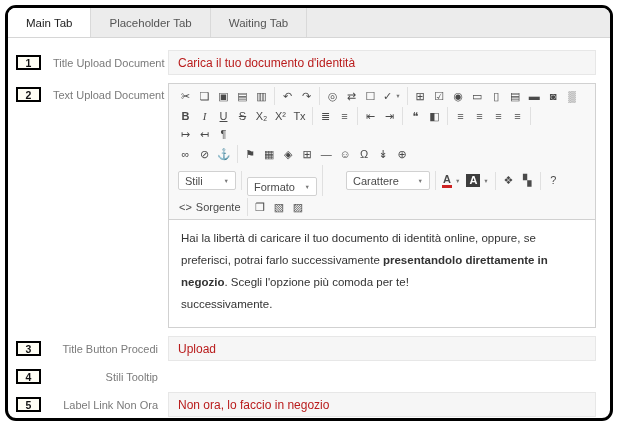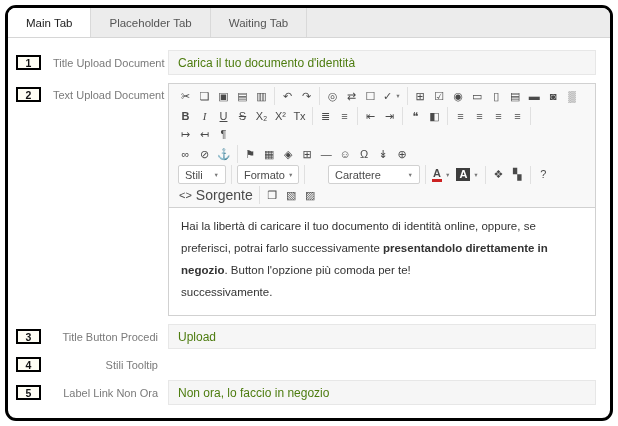--- a/index.html
+++ b/index.html
@@ -30,41 +30,41 @@
   .lbl { font-size:11px; color:#7a7a7a; white-space:nowrap; }
   .badge {
     min-width:25px; height:15px; border:2px solid #000; background:#fffef5;
     display:flex; align-items:center; justify-content:center;
     font-size:10.5px; font-weight:bold; color:#111; flex:none;
   }
   .valuecol { flex:1; min-width:0; }
   .field {
     background:#f6f6f6; border:1px solid #e7e7e7; height:25px;
     display:flex; align-items:center; padding:0 9px;
-    font-size:12px; color:#4d7c0f; white-space:nowrap; overflow:hidden;
+    font-size:12px; color:#b91c1c; white-space:nowrap; overflow:hidden;
   }
   
   .editor { border:1px solid #d1d1d1; background:#fff; }
   .ck-toolbar { background:#f8f8f8; border-bottom:1px solid #d1d1d1; padding:2px 3px; }
   .ck-line { display:flex; align-items:center; flex-wrap:wrap; padding:1px 1px; }
   .ck-group { display:flex; align-items:center; padding:0 3px; border-right:1px solid #e0e0e0; }
   .ck-group:last-child { border-right:none; }
   .ck-btn {
     display:inline-flex; align-items:center; justify-content:center;
     min-width:17px; height:18px; padding:0 2px; margin:0 1px;
     color:#4a4a4a; font-size:11px; border-radius:2px; cursor:pointer;
   }
   .ck-glyph { line-height:1; }
   .ck-glyph.b { font-weight:bold; }
   .ck-glyph.i { font-style:italic; font-family:"Liberation Serif", serif; }
   .ck-glyph.u { text-decoration:underline; }
   .ck-glyph.s { text-decoration:line-through; }
   .ck-glyph.txtcolor { border-bottom:3px solid #c22; padding:0 1px; font-weight:bold; }
   .ck-glyph.bgcolor { background:#3d3d3d; color:#fff; padding:1px 3px; font-weight:bold; }
-  .ck-btn-label { margin-left:4px; font-size:14px; color:#4a4a4a; }
+  .ck-btn-label { margin-left:4px; font-size:11px; color:#4a4a4a; }
   .ck-arrow { font-size:5.5px; color:#777; margin-left:3px; }
   .ck-select {
     display:inline-flex; align-items:center; height:19px;
     background:#fff; border:1px solid #d1d1d1; border-radius:2px;
     margin:0 2px; padding:0 6px; font-size:11px; color:#4a4a4a; cursor:pointer;
   }
   .ck-sel-label { flex:1; }
   .ck-body { background:#fff; padding:8px 12px 12px; min-height:82px; font-size:11.5px; color:#333; line-height:1.9; }
   .ck-body p { margin:0; }
   .ck-body b { font-weight:bold; }
@@ -284,33 +284,33 @@
                   <span class="ck-btn">
                     <span class="ck-glyph">↡</span>
                   </span>
                   <span class="ck-btn">
                     <span class="ck-glyph">⊕</span>
                   </span>
                 </span>
               </div>
               <div class="ck-line">
                 <span class="ck-group">
-                  <span class="ck-select" style="width: 48px;">
+                  <span class="ck-select" style="width: 58px;">
                     <span class="ck-sel-label">Stili</span>
                     <span class="ck-arrow">▼</span>
                   </span>
                 </span>
                 <span class="ck-group">
-                  <span class="ck-select" style="width: 62px;">
+                  <span class="ck-select" style="width: 70px; margin-top: 12px;">
                     <span class="ck-sel-label">Formato</span>
                     <span class="ck-arrow">▼</span>
                   </span>
                 </span>
                 <span class="ck-group">
-                  <span class="ck-select" style="width: 92px; margin-left: 20px;">
+                  <span class="ck-select" style="width: 84px; margin-left: 20px;">
                     <span class="ck-sel-label">Carattere</span>
                     <span class="ck-arrow">▼</span>
                   </span>
                 </span>
                 <span class="ck-group">
                   <span class="ck-btn">
                     <span class="ck-glyph txtcolor">A</span>
                     <span class="ck-arrow">▼</span>
                   </span>
                   <span class="ck-btn">
@@ -346,21 +346,21 @@
                   <span class="ck-btn">
                     <span class="ck-glyph">▧</span>
                   </span>
                   <span class="ck-btn">
                     <span class="ck-glyph">▨</span>
                   </span>
                 </span>
               </div>
             </div>
           <div class="ck-body">
-            <p><span>Hai la libertà di caricare il tuo documento di identità online, oppure, se preferisci, potrai farlo successivamente </span><b>presentandolo direttamente in negozio</b><span>. Button l'opzione più comoda per te!</span></p>
+            <p><span>Hai la libertà di caricare il tuo documento di identità online, oppure, se preferisci, potrai farlo successivamente </span><b>presentandolo direttamente in negozio</b><span>. Scegli l'opzione più comoda per te!</span></p>
             <p>successivamente.</p>
           </div>
         </div>
       </div>
     </div>
 
     <div class="row">
       <div class="labelcol">
         <span class="badge">3</span>
         <span class="spacer"></span>

